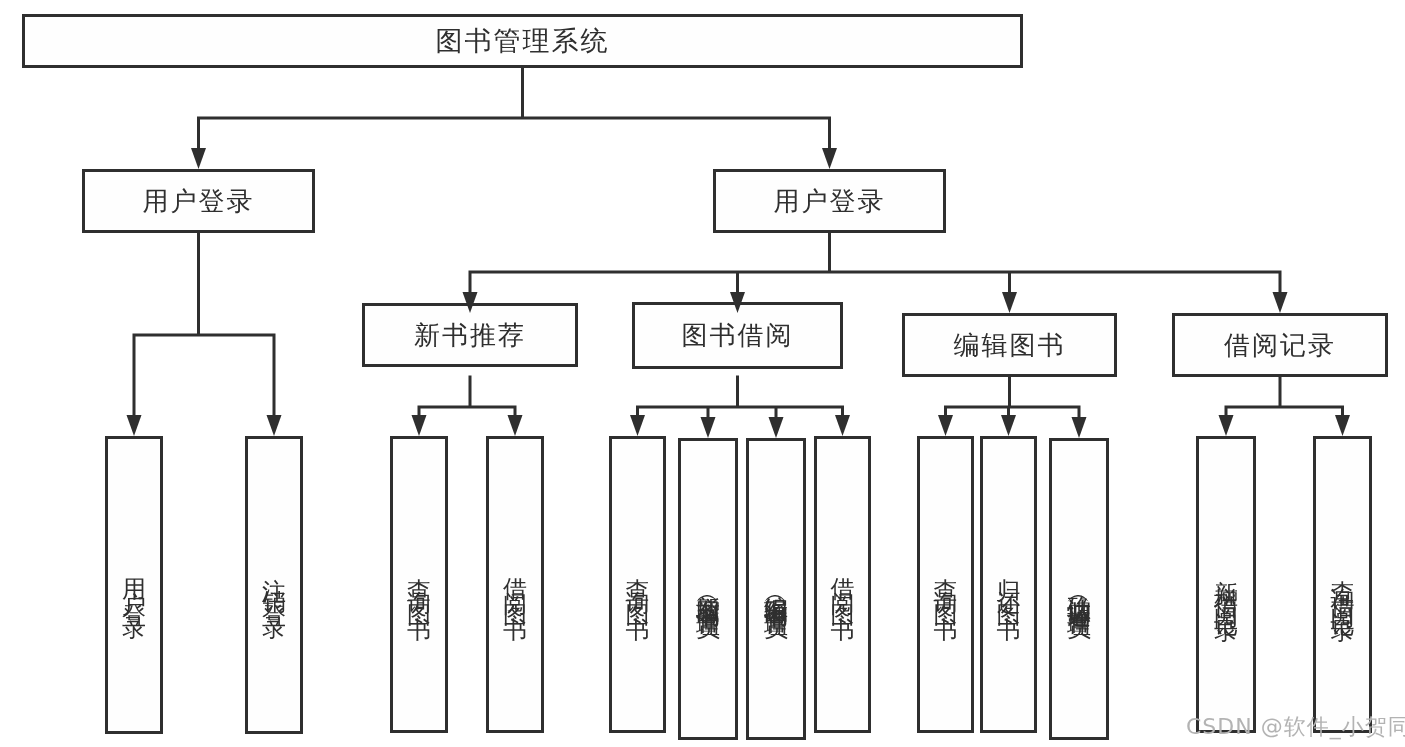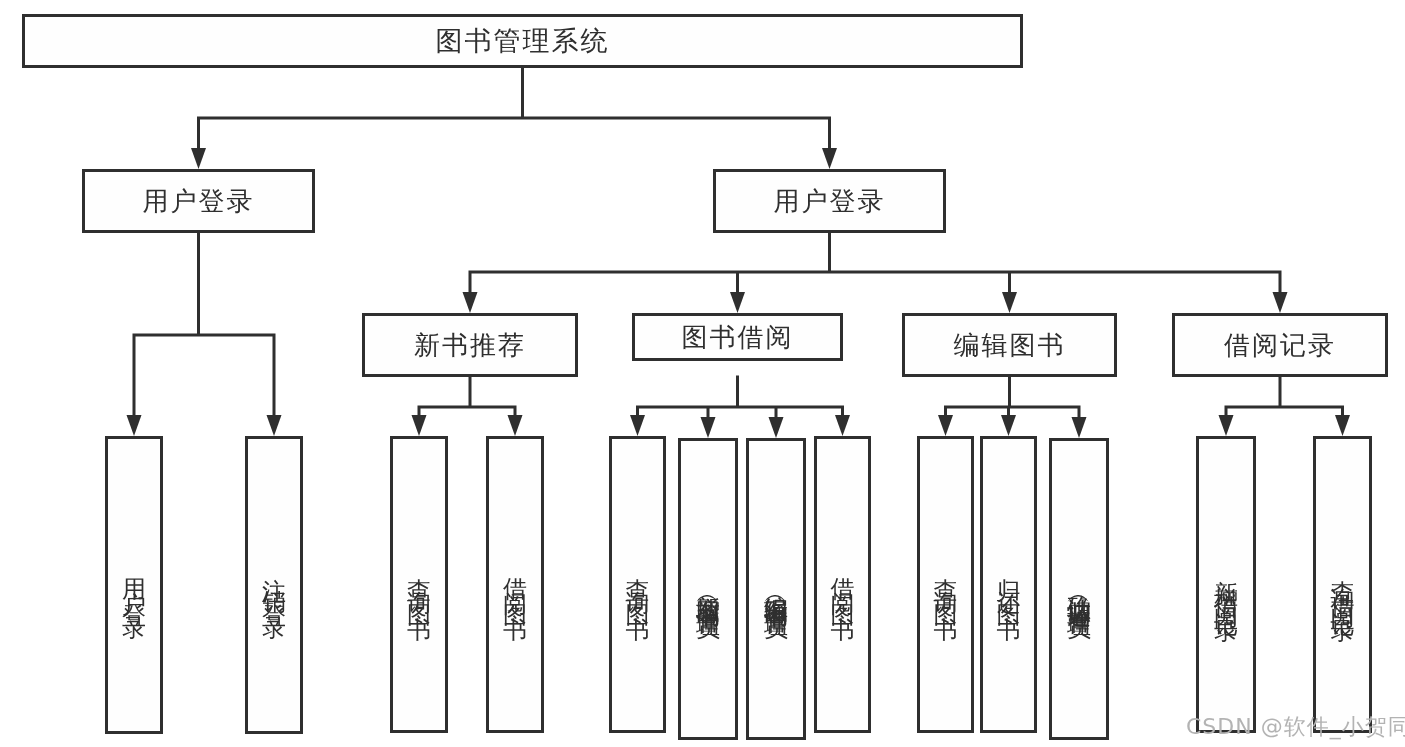--- a/index.html
+++ b/index.html
@@ -90,24 +90,24 @@
     <span>图书管理系统</span>
   </div>
 
   <div class="node h" style="left:82px;top:169px;width:233px;height:64px">
     <span>用户登录</span>
   </div>
   <div class="node h" style="left:713px;top:169px;width:233px;height:64px">
     <span>用户登录</span>
   </div>
 
-  <div class="node h" style="left:362px;top:313px;width:216px;height:64px">
+  <div class="node h" style="left:362px;top:303px;width:216px;height:64px">
     <span>新书推荐</span>
   </div>
-  <div class="node h" style="left:632px;top:313px;width:211px;height:48px">
+  <div class="node h" style="left:632px;top:302px;width:211px;height:67px">
     <span>图书借阅</span>
   </div>
   <div class="node h" style="left:902px;top:313px;width:215px;height:64px">
     <span>编辑图书</span>
   </div>
   <div class="node h" style="left:1172px;top:313px;width:216px;height:64px">
     <span>借阅记录</span>
   </div>
 
   <div class="node v sp4" style="left:105px;top:436px;width:58px;height:298px">

